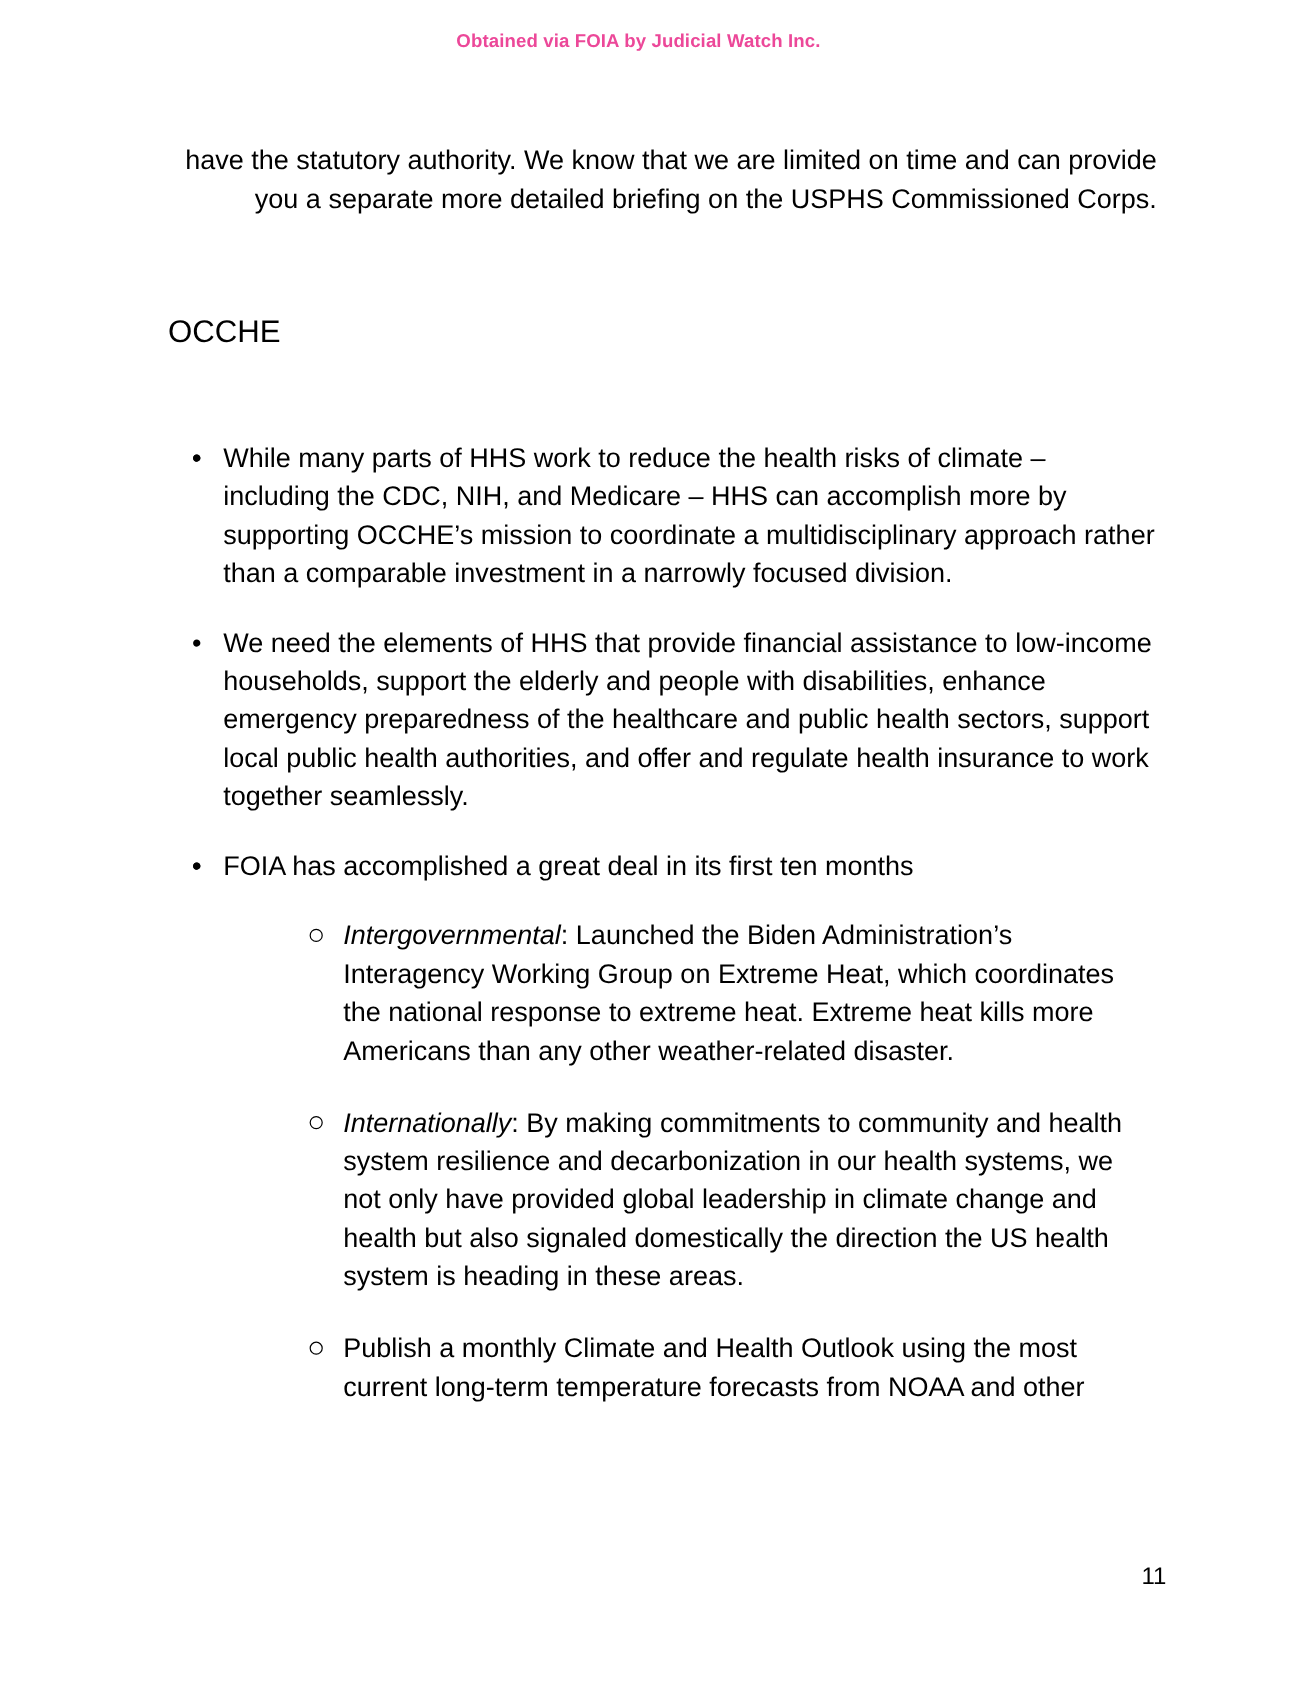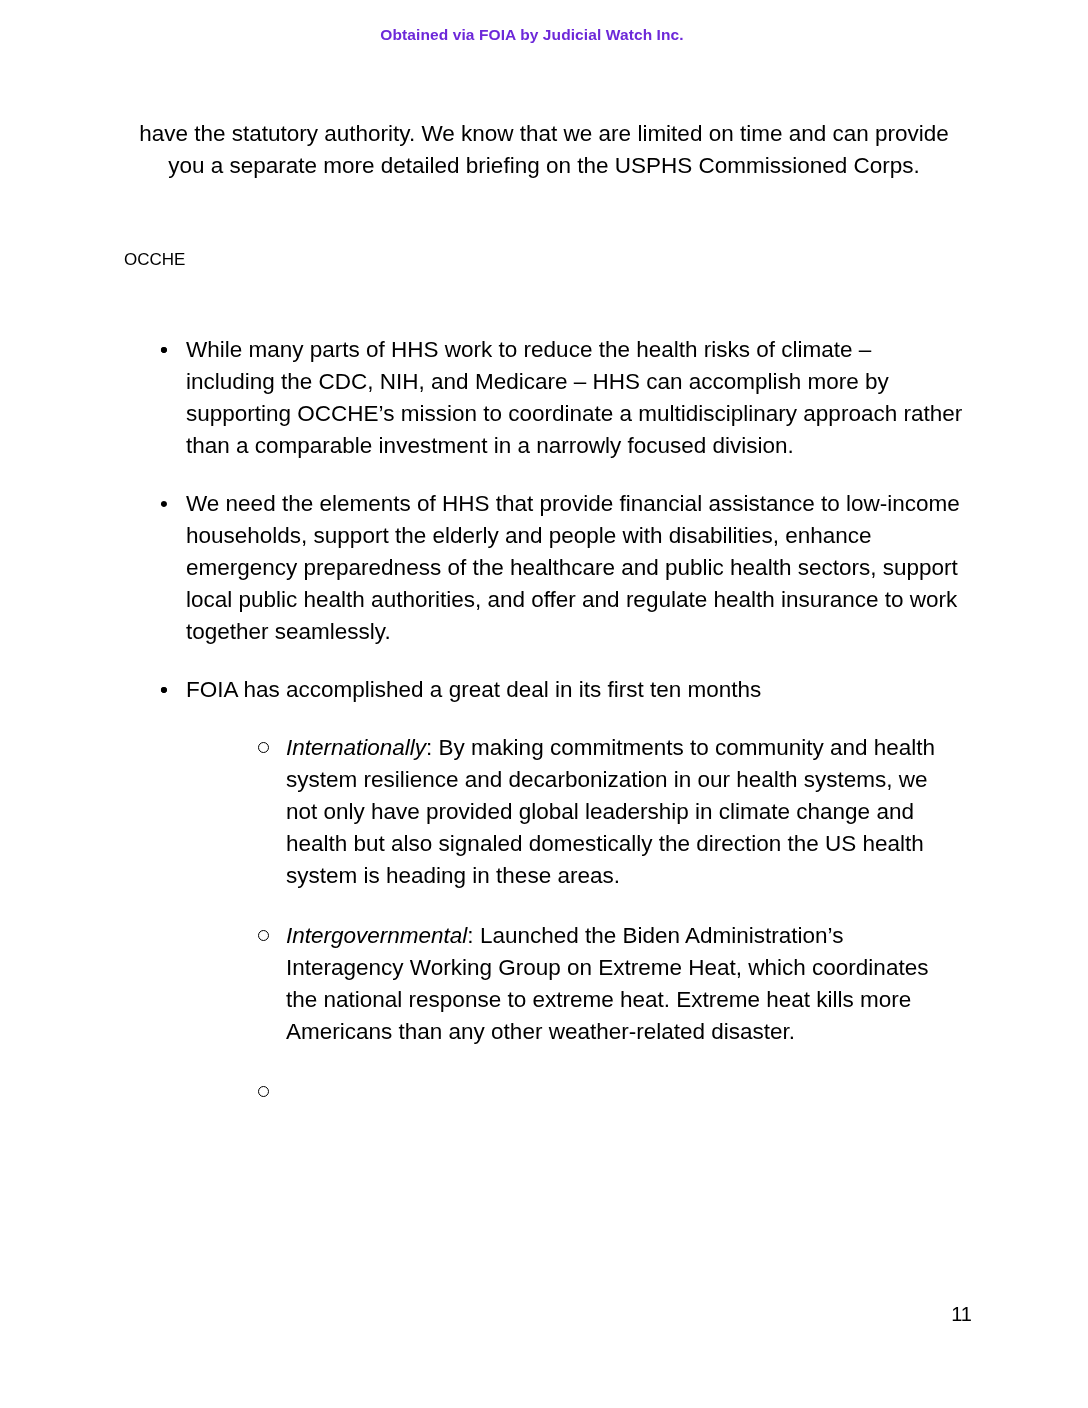--- a/index.html
+++ b/index.html
@@ -20,43 +20,43 @@
     width: 1088px;
     height: 1408px;
     box-sizing: border-box;
   }
   .foia-stamp {
     position: absolute;
     top: 26px;
     left: 0;
     width: 1064px;
     text-align: center;
-    color: #6d28d9;
+    color: #ec4899;
     font-size: 15.5px;
     font-weight: bold;
     letter-spacing: 0.1px;
   }
   .content {
     position: absolute;
     top: 118px;
     left: 124px;
     width: 840px;
   }
   p.para {
     margin: 0;
     font-size: 22.5px;
     line-height: 32px;
-    text-align: center;
+    text-align: right;
   }
   .indent-para {
     margin-left: 30px;
   }
   .heading {
-    margin: 0;
-    font-size: 17px;
+    margin: 16px;
+    font-size: 26px;
     line-height: 32px;
     font-weight: normal;
   }
   .gap-lg { height: 62px; }
   .gap-md { height: 32px; }
 
   ul.bullets {
     list-style: none;
     margin: 0;
     padding: 0;
@@ -149,28 +149,29 @@
         <span class="marker">•</span>
       </li>
       <li>
         <span class="marker">•</span>
         <span>FOIA has accomplished a great deal in its first ten months</span>
 
         <div class="sub-wrap">
           <ul class="subbullets">
             <li>
               <span class="marker-o"></span>
+              <em class="ital">Intergovernmental</em><span>: </span><span>Launched the Biden Administration’s Interagency Working Group on Extreme Heat, which coordinates the national response to extreme heat. Extreme heat kills more Americans than any other weather-related disaster.</span>
+            </li>
+            <li>
+              <span class="marker-o"></span>
               <em class="ital">Internationally</em><span>: </span><span>By making commitments to community and health system resilience and decarbonization in our health systems, we not only have provided global leadership in climate change and health but also signaled domestically the direction the US health system is heading in these areas.</span>
             </li>
             <li>
               <span class="marker-o"></span>
-              <em class="ital">Intergovernmental</em><span>: </span><span>Launched the Biden Administration’s Interagency Working Group on Extreme Heat, which coordinates the national response to extreme heat. Extreme heat kills more Americans than any other weather-related disaster.</span>
-            </li>
-            <li>
-              <span class="marker-o"></span>
+              <span>Publish a monthly Climate and Health Outlook using the most current long-term temperature forecasts from NOAA and other</span>
             </li>
           </ul>
         </div>
       </li>
     </ul>
 
   </div>
 
   <div class="page-number">11</div>
 

